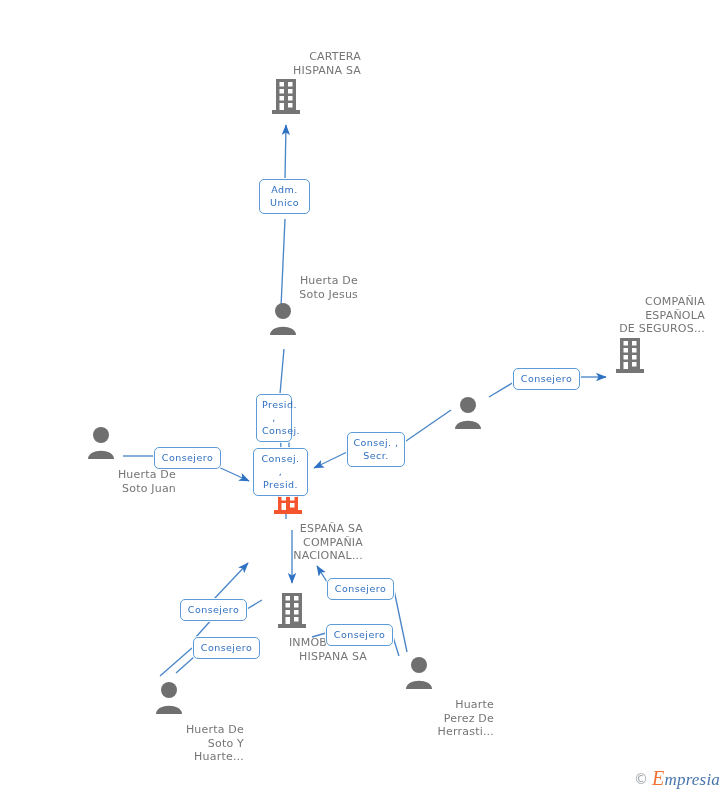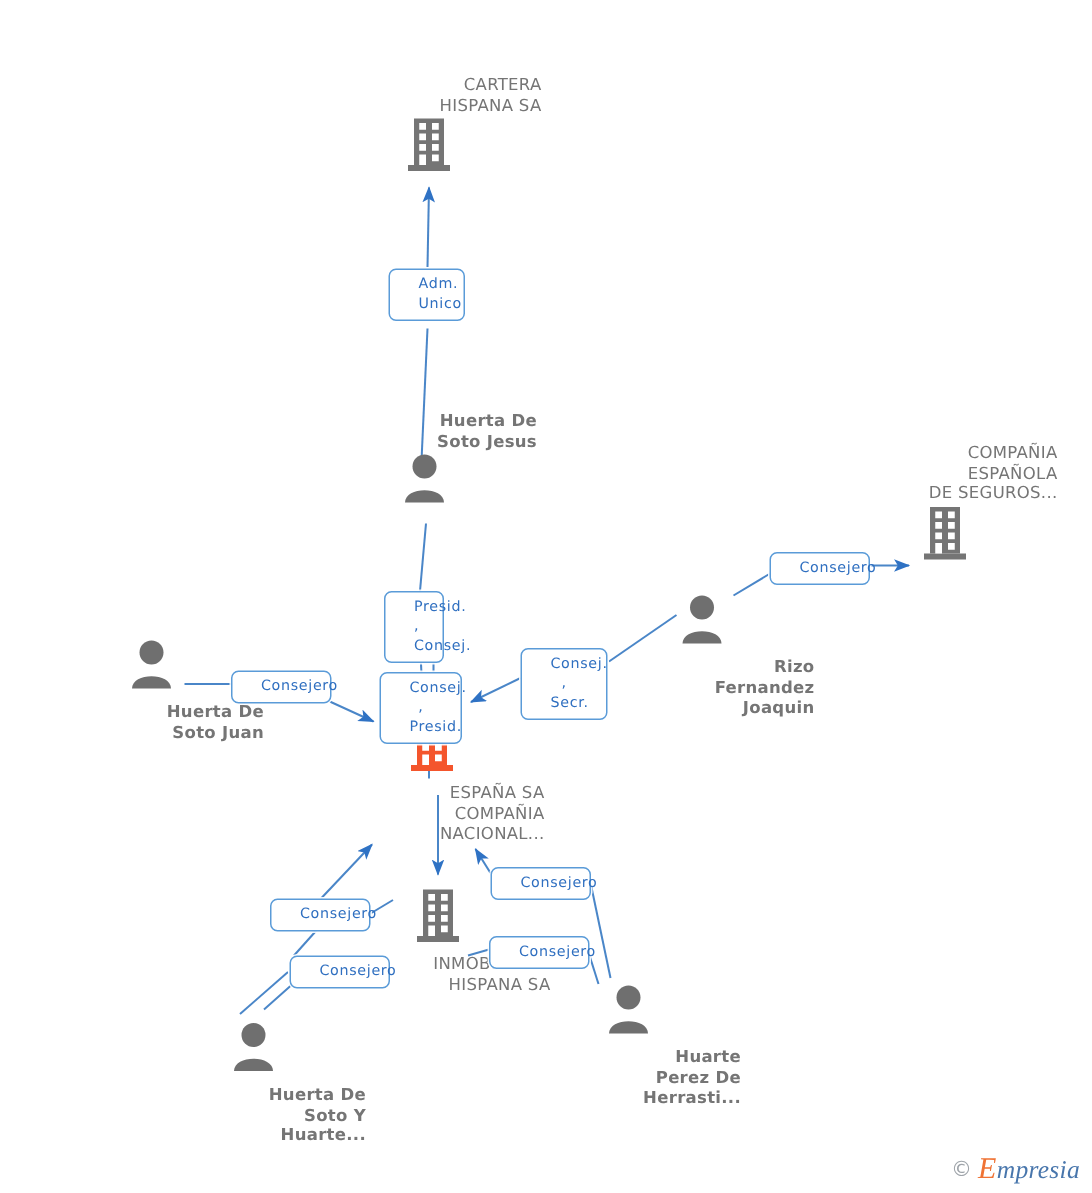--- a/index.html
+++ b/index.html
@@ -16,28 +16,28 @@
   .node .glyph svg{display:block;margin:0 auto;}
   .node .cap{
     display:block;color:#757575;font-size:11px;line-height:13.6px;
     letter-spacing:.2px;white-space:pre-line;
   }
   
   .node.company .cap{margin-top:2px;}
   
   .node.company.above .cap{margin-bottom:1px;margin-top:0;}
   
-  .node.person .cap{margin-bottom:1px;font-weight:bold;}
+  .node.person .cap{margin-bottom:1px;}
 
   
   .chip{
     position:absolute;box-sizing:border-box;
     border:1px solid #5a9bd8;border-radius:5px;background:#ffffff;
     color:#2f6fc0;font-size:9.5px;line-height:13px;letter-spacing:.45px;
-    text-align:center;padding:3px 19px 4px;white-space:pre-line;
+    text-align:center;padding:3px 5px 4px;white-space:pre-line;
     box-shadow:0 0 0 1px rgba(255,255,255,.9);
   }
 
   
   #watermark{
     position:absolute;right:8px;bottom:6px;display:flex;align-items:center;
     gap:4px;opacity:.95;
   }
   #watermark .cmark{color:#9aa0a6;font-size:14px;line-height:14px;}
   #watermark .wtext{
@@ -143,23 +143,20 @@
     </span>
   </div>
 
   <div class="node person" style="left:468px;top:396px;">
     <span class="glyph">
       <svg width="30" height="34" viewBox="0 0 30 34">
         <circle cx="15" cy="9" r="8" fill="#6f6f6f"></circle>
         <path d="M2,33 C2,22 28,22 28,33 z" fill="#6f6f6f"></path>
       </svg>
     </span>
-    <span class="cap">Rizo
-Fernandez
-Joaquin</span>
   </div>
 
   <div class="node person" style="left:101px;top:426px;">
     <span class="glyph">
       <svg width="30" height="34" viewBox="0 0 30 34">
         <circle cx="15" cy="9" r="8" fill="#6f6f6f"></circle>
         <path d="M2,33 C2,22 28,22 28,33 z" fill="#6f6f6f"></path>
       </svg>
     </span>
     <span class="cap">Huerta De

